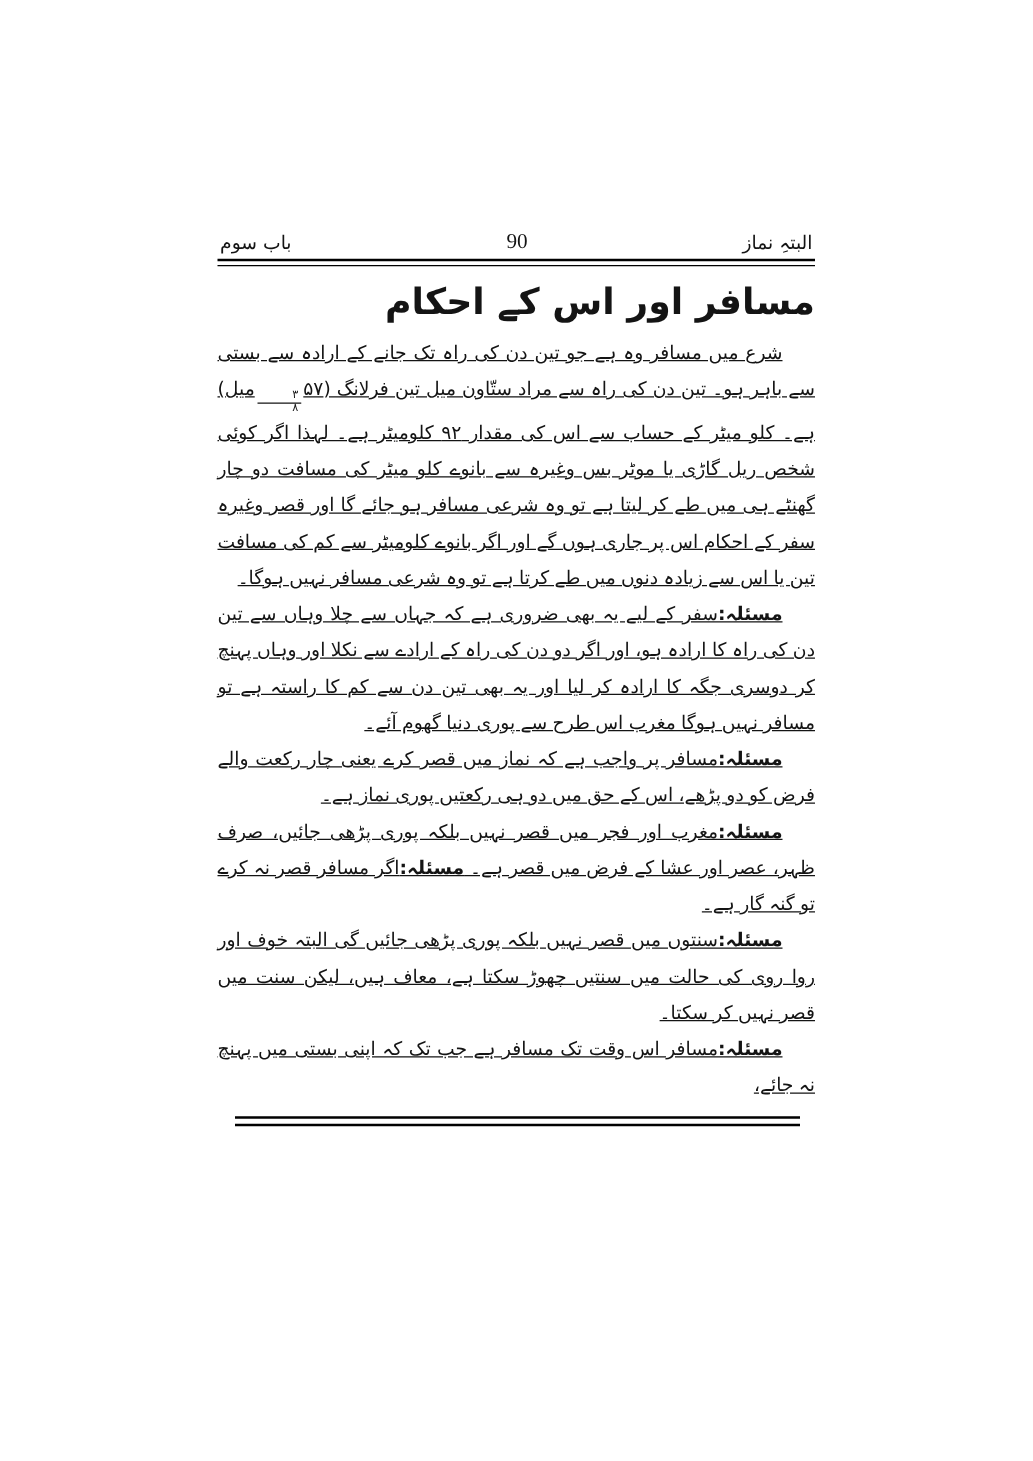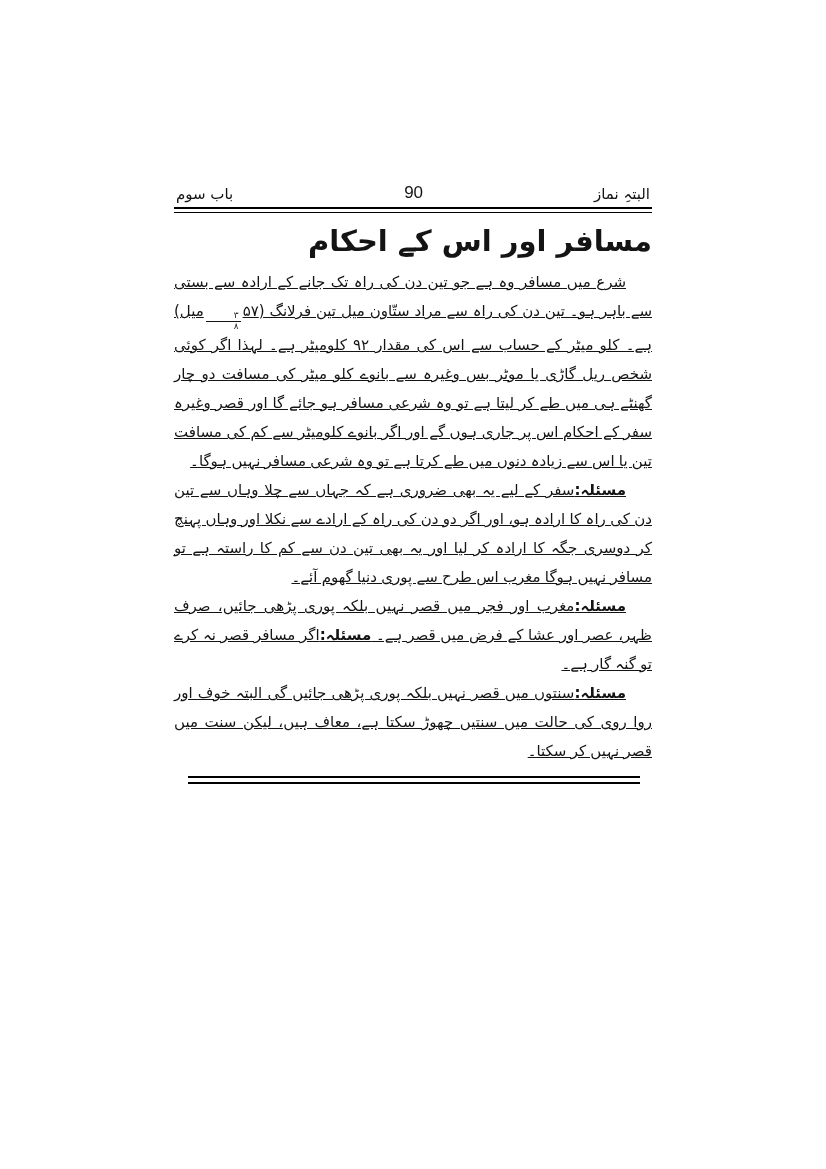--- a/index.html
+++ b/index.html
@@ -22,21 +22,21 @@
   
   .header-row {
     display: flex;
     justify-content: space-between;
     align-items: flex-end;
     font-size: 15px;
     padding: 0 2px 4px 2px;
   }
   .header-book { font-weight: 500; }
   .header-page {
-    font-family: Liberation Sans, sans-serif;
+    font-family: Liberation Serif, serif;
     font-size: 17px;
     direction: ltr;
   }
   .header-chapter { font-weight: 500; }
   .header-rule {
     height: 3px;
     border-top: 2.5px solid #000;
     border-bottom: 1.2px solid #000;
   }
   
@@ -98,20 +98,22 @@
     <div class="header-rule"></div>
 
     <h1 class="section-title">مسافر اور اس کے احکام</h1>
 
     <div class="body-text">
         <p class="para"><span>شرع میں مسافر وہ ہے جو تین دن کی راہ تک جانے کے ارادہ سے بستی سے باہر ہو۔ تین دن کی راہ سے مراد ستّاون میل تین فرلانگ (۵۷</span><span class="frac">
             <span class="num">۳</span>
             <span class="den">۸</span>
           </span><span>میل) ہے۔ کلو میٹر کے حساب سے اس کی مقدار ۹۲ کلومیٹر ہے۔ لہذا اگر کوئی شخص ریل گاڑی یا موٹر بس وغیرہ سے بانوے کلو میٹر کی مسافت دو چار گھنٹے ہی میں طے کر لیتا ہے تو وہ شرعی مسافر ہو جائے گا اور قصر وغیرہ سفر کے احکام اس پر جاری ہوں گے اور اگر بانوے کلومیٹر سے کم کی مسافت تین یا اس سے زیادہ دنوں میں طے کرتا ہے تو وہ شرعی مسافر نہیں ہوگا۔</span></p>
         <p class="para"><span class="marker">مسئلہ:</span><span>سفر کے لیے یہ بھی ضروری ہے کہ جہاں سے چلا وہاں سے تین دن کی راہ کا ارادہ ہو، اور اگر دو دن کی راہ کے ارادے سے نکلا اور وہاں پہنچ کر دوسری جگہ کا ارادہ کر لیا اور یہ بھی تین دن سے کم کا راستہ ہے تو مسافر نہیں ہوگا مغرب اس طرح سے پوری دنیا گھوم آئے۔</span></p>
+        <p class="para"><span class="marker">مسئلہ:</span><span>مسافر پر واجب ہے کہ نماز میں قصر کرے یعنی چار رکعت والے فرض کو دو پڑھے، اس کے حق میں دو ہی رکعتیں پوری نماز ہے۔</span></p>
         <p class="para"><span class="marker">مسئلہ:</span><span>مغرب اور فجر میں قصر نہیں بلکہ پوری پڑھی جائیں، صرف ظہر، عصر اور عشا کے فرض میں قصر ہے۔  </span><span class="marker">مسئلہ:</span><span>اگر مسافر قصر نہ کرے تو گنہ گار ہے۔</span></p>
         <p class="para"><span class="marker">مسئلہ:</span><span>سنتوں میں قصر نہیں بلکہ پوری پڑھی جائیں گی البتہ خوف اور روا روی کی حالت میں سنتیں چھوڑ سکتا ہے، معاف ہیں، لیکن سنت میں قصر نہیں کر سکتا۔</span></p>
+        <p class="para"><span class="marker">مسئلہ:</span><span>مسافر اس وقت تک مسافر ہے جب تک کہ اپنی بستی میں پہنچ نہ جائے،</span></p>
       </div>
 
     <div class="footer-rule"></div>
 
   </div>
 </div>
 
 </body></html>

